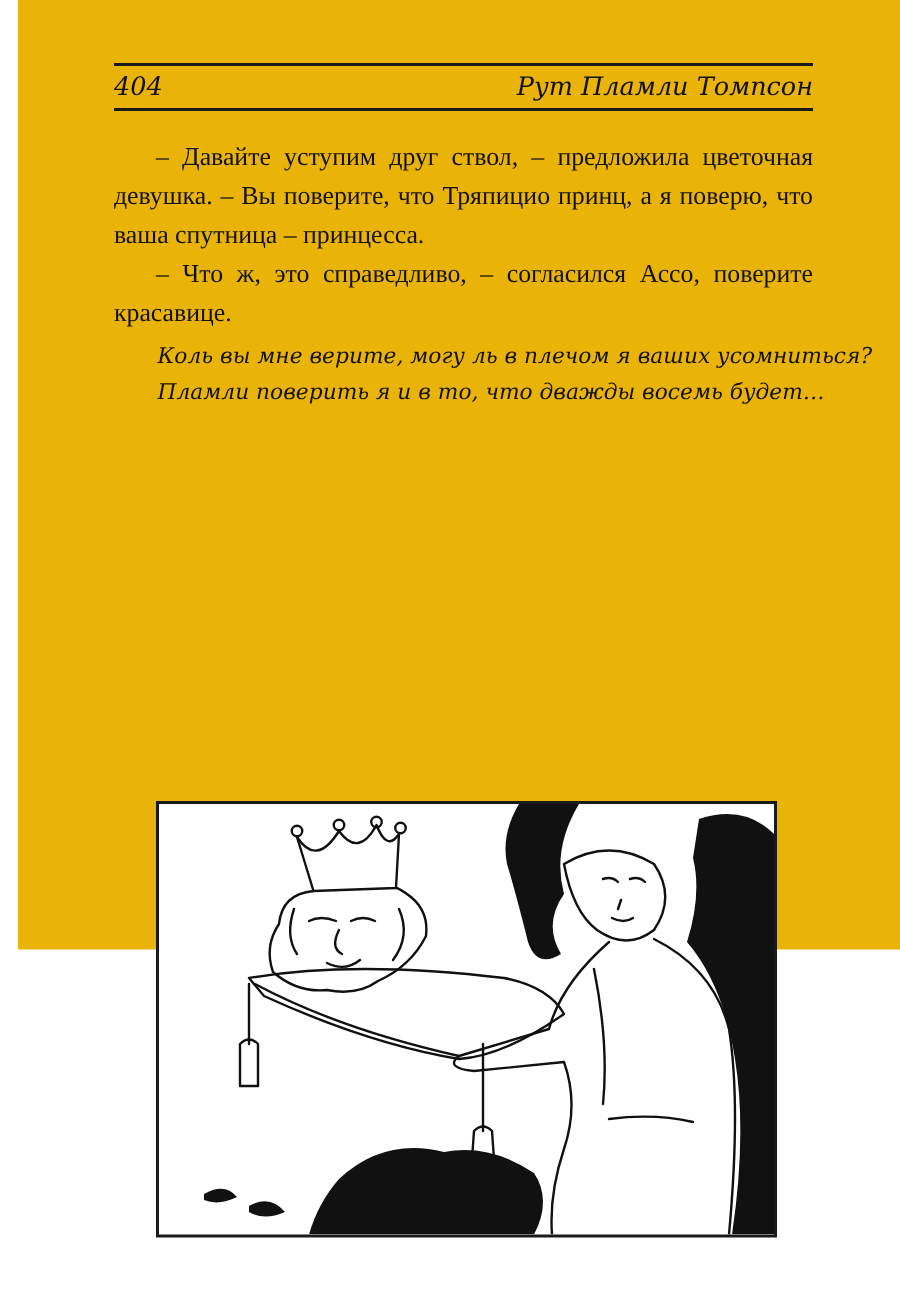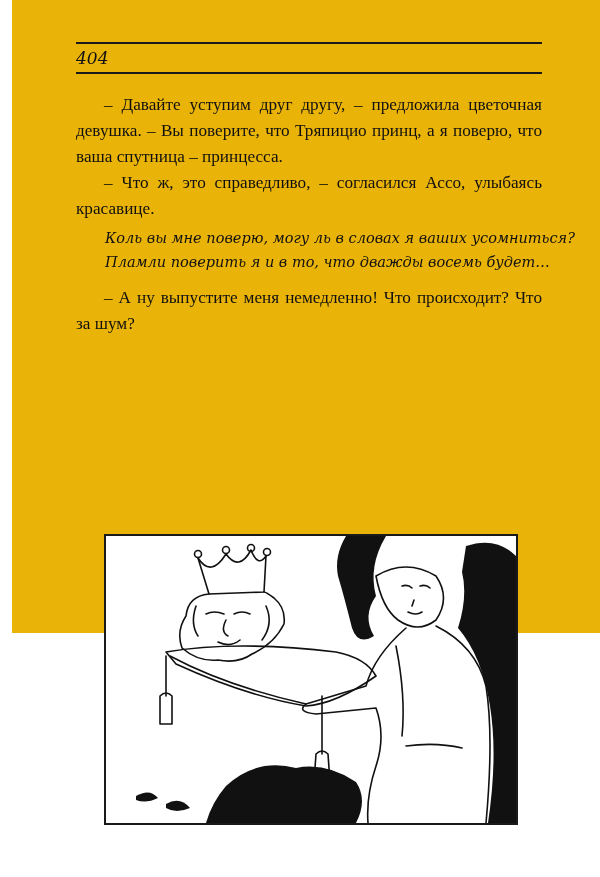--- a/index.html
+++ b/index.html
@@ -24,35 +24,35 @@
   .illustration svg { position: absolute; left: 0; top: 0; }
 </style>
 </head>
 <body>
 
 <div class="page">
 
   <div class="rule top"></div>
   <div class="running-head">
     <span class="page-number">404</span>
+    <span class="book-author">Рут Пламли Томпсон</span>
   </div>
   <div class="rule bottom"></div>
 
   <div class="body-text">
-    <p>– Давайте уступим друг другу, – предложила цветочная девушка. – Вы поверите, что Тряпицио принц, а я поверю, что ваша спутница – принцесса.</p>
-    <p>– Что ж, это справедливо, – согласился Ассо, улыбаясь красавице.</p>
+    <p>– Давайте уступим друг ствол, – предложила цветочная девушка. – Вы поверите, что Тряпицио принц, а я поверю, что ваша спутница – принцесса.</p>
+    <p>– Что ж, это справедливо, – согласился Ассо, поверите красавице.</p>
   </div>
 
   <div class="verse">
-    <div>Коль вы мне поверю, могу ль в словах я ваших усомниться?</div>
+    <div>Коль вы мне верите, могу ль в плечом я ваших усомниться?</div>
     <div>Пламли поверить я и в то, что дважды восемь будет…</div>
   </div>
 
   <div class="body-text body-text-2">
-    <p>– А ну выпустите меня немедленно! Что происходит? Что за шум?</p>
   </div>
 
   <div class="illustration">
     <svg width="410" height="287" viewBox="0 0 410 287">
       <g fill="none" stroke="#111" stroke-width="1.6" stroke-linecap="round" stroke-linejoin="round">
 
         <path d="M92 22 L103 58 L158 56 L160 20"></path>
         <path d="M92 22 Q105 42 120 18 Q133 36 145 14 Q152 32 160 20"></path>
         <circle cx="92" cy="18" r="3.5"></circle>
         <circle cx="120" cy="14" r="3.5"></circle>

